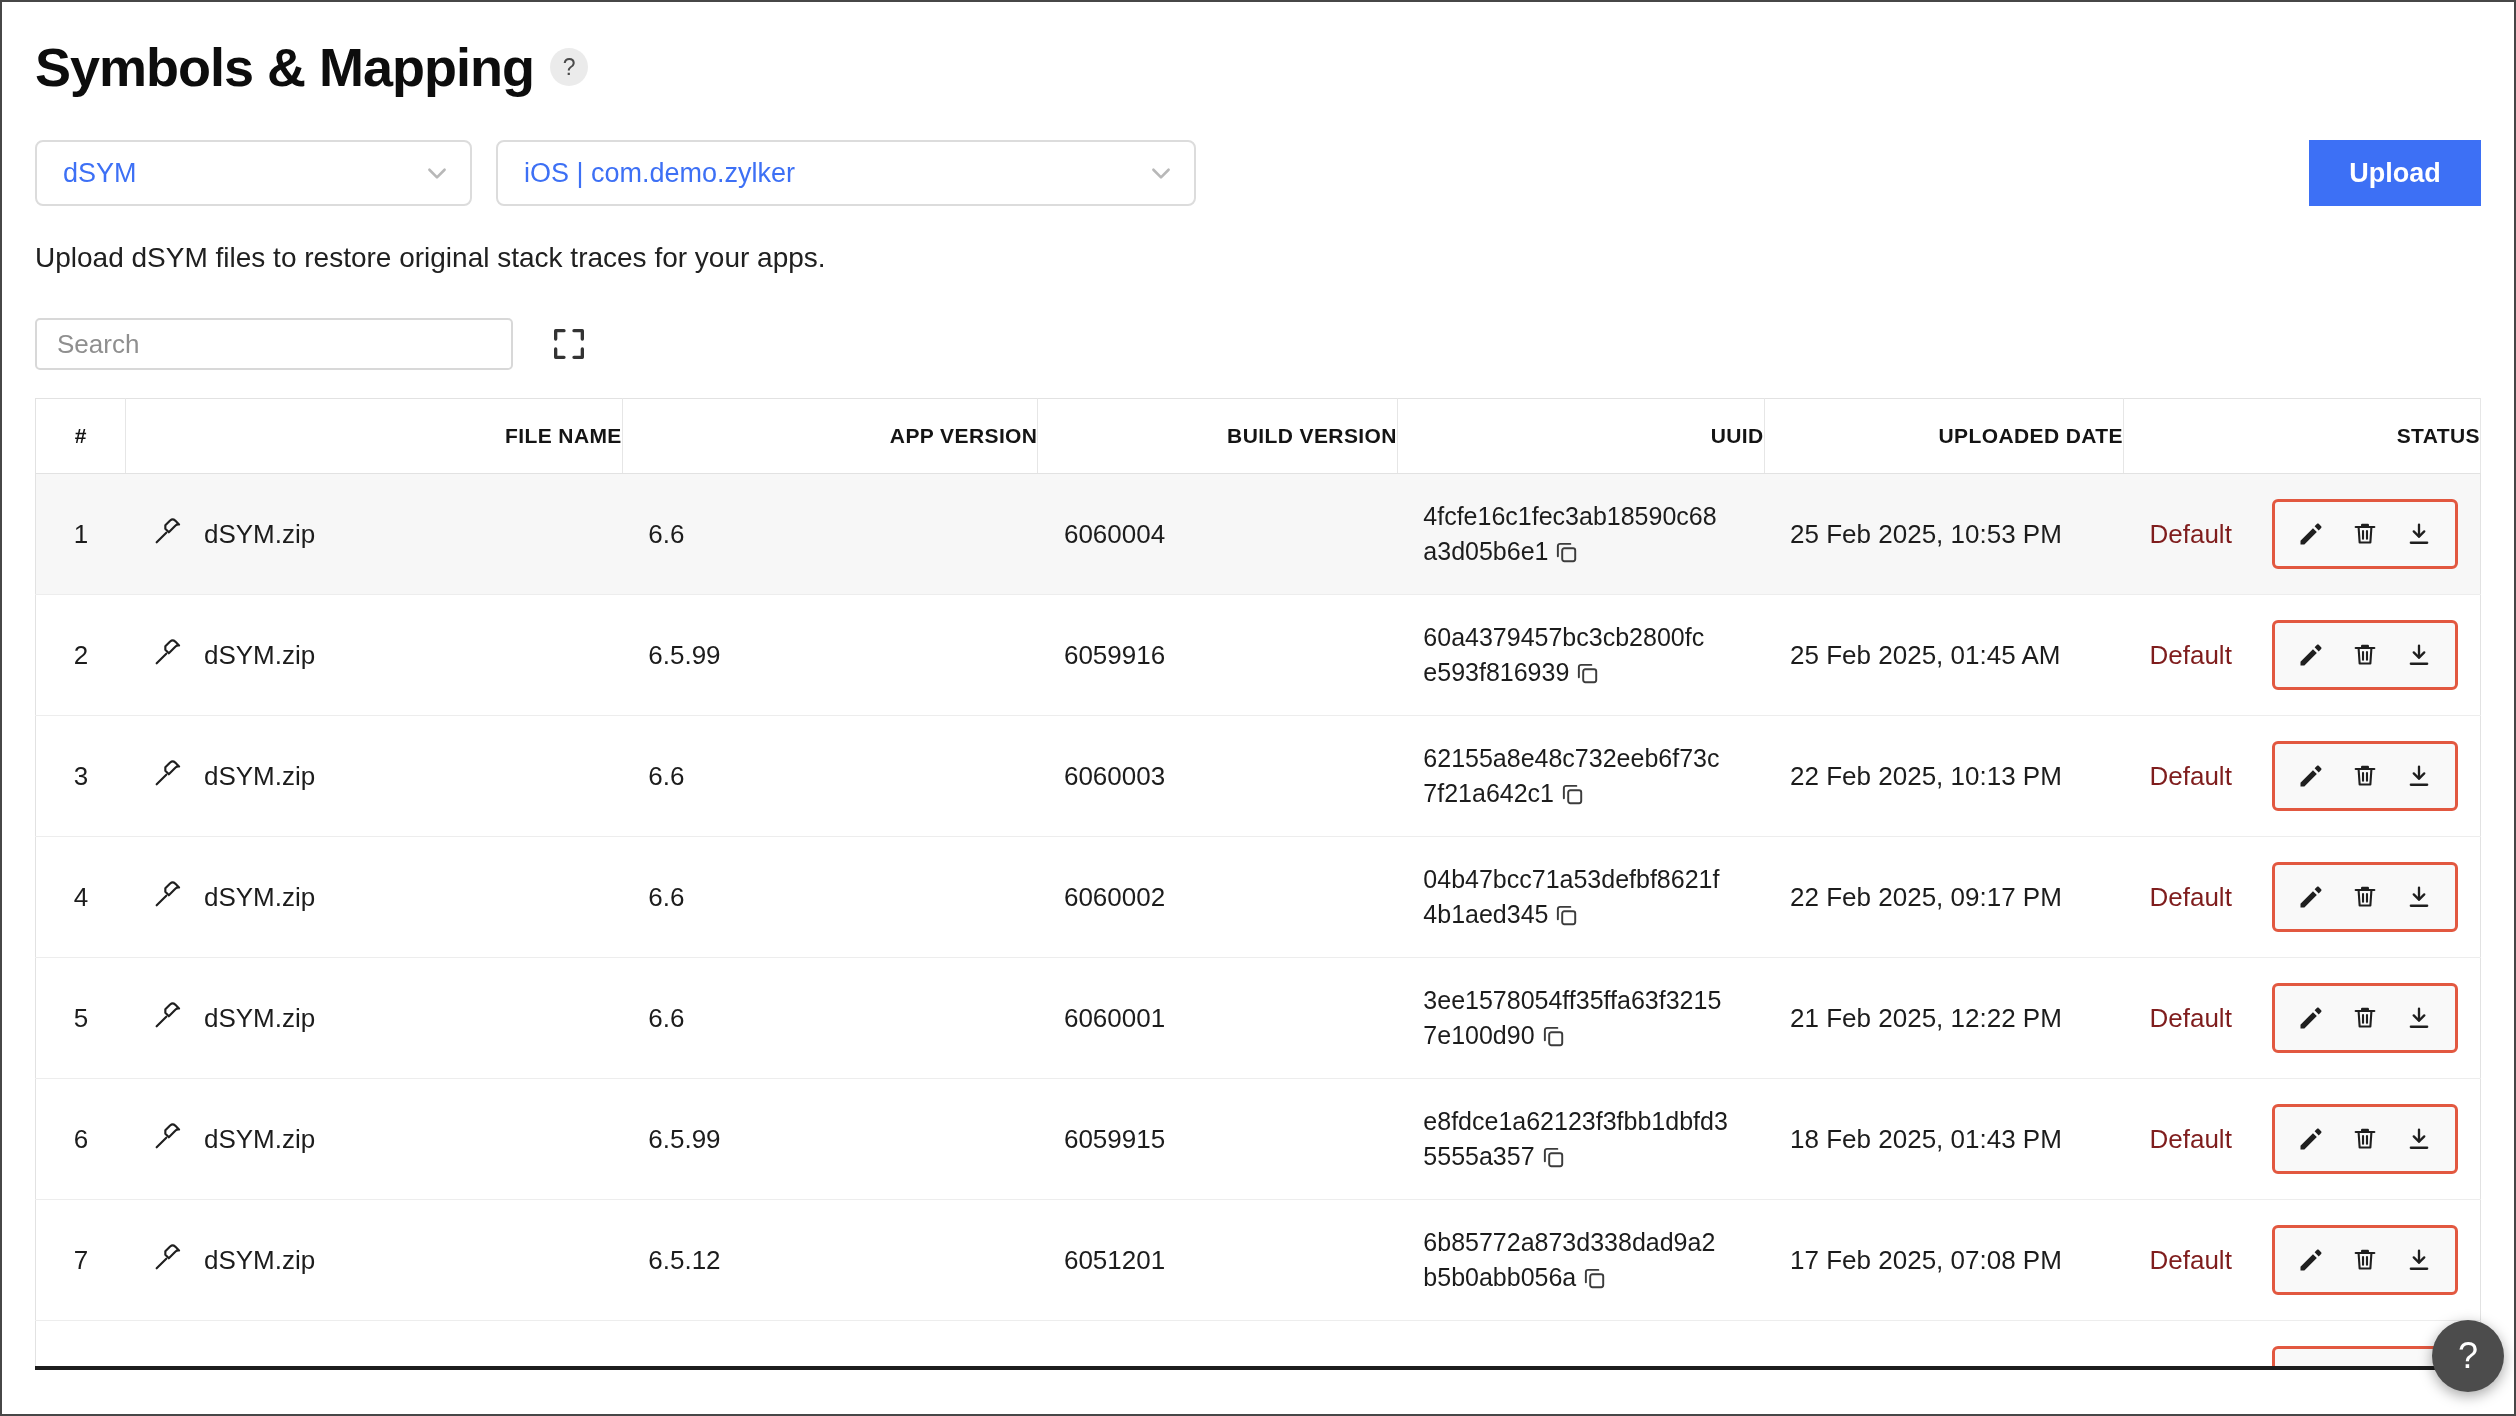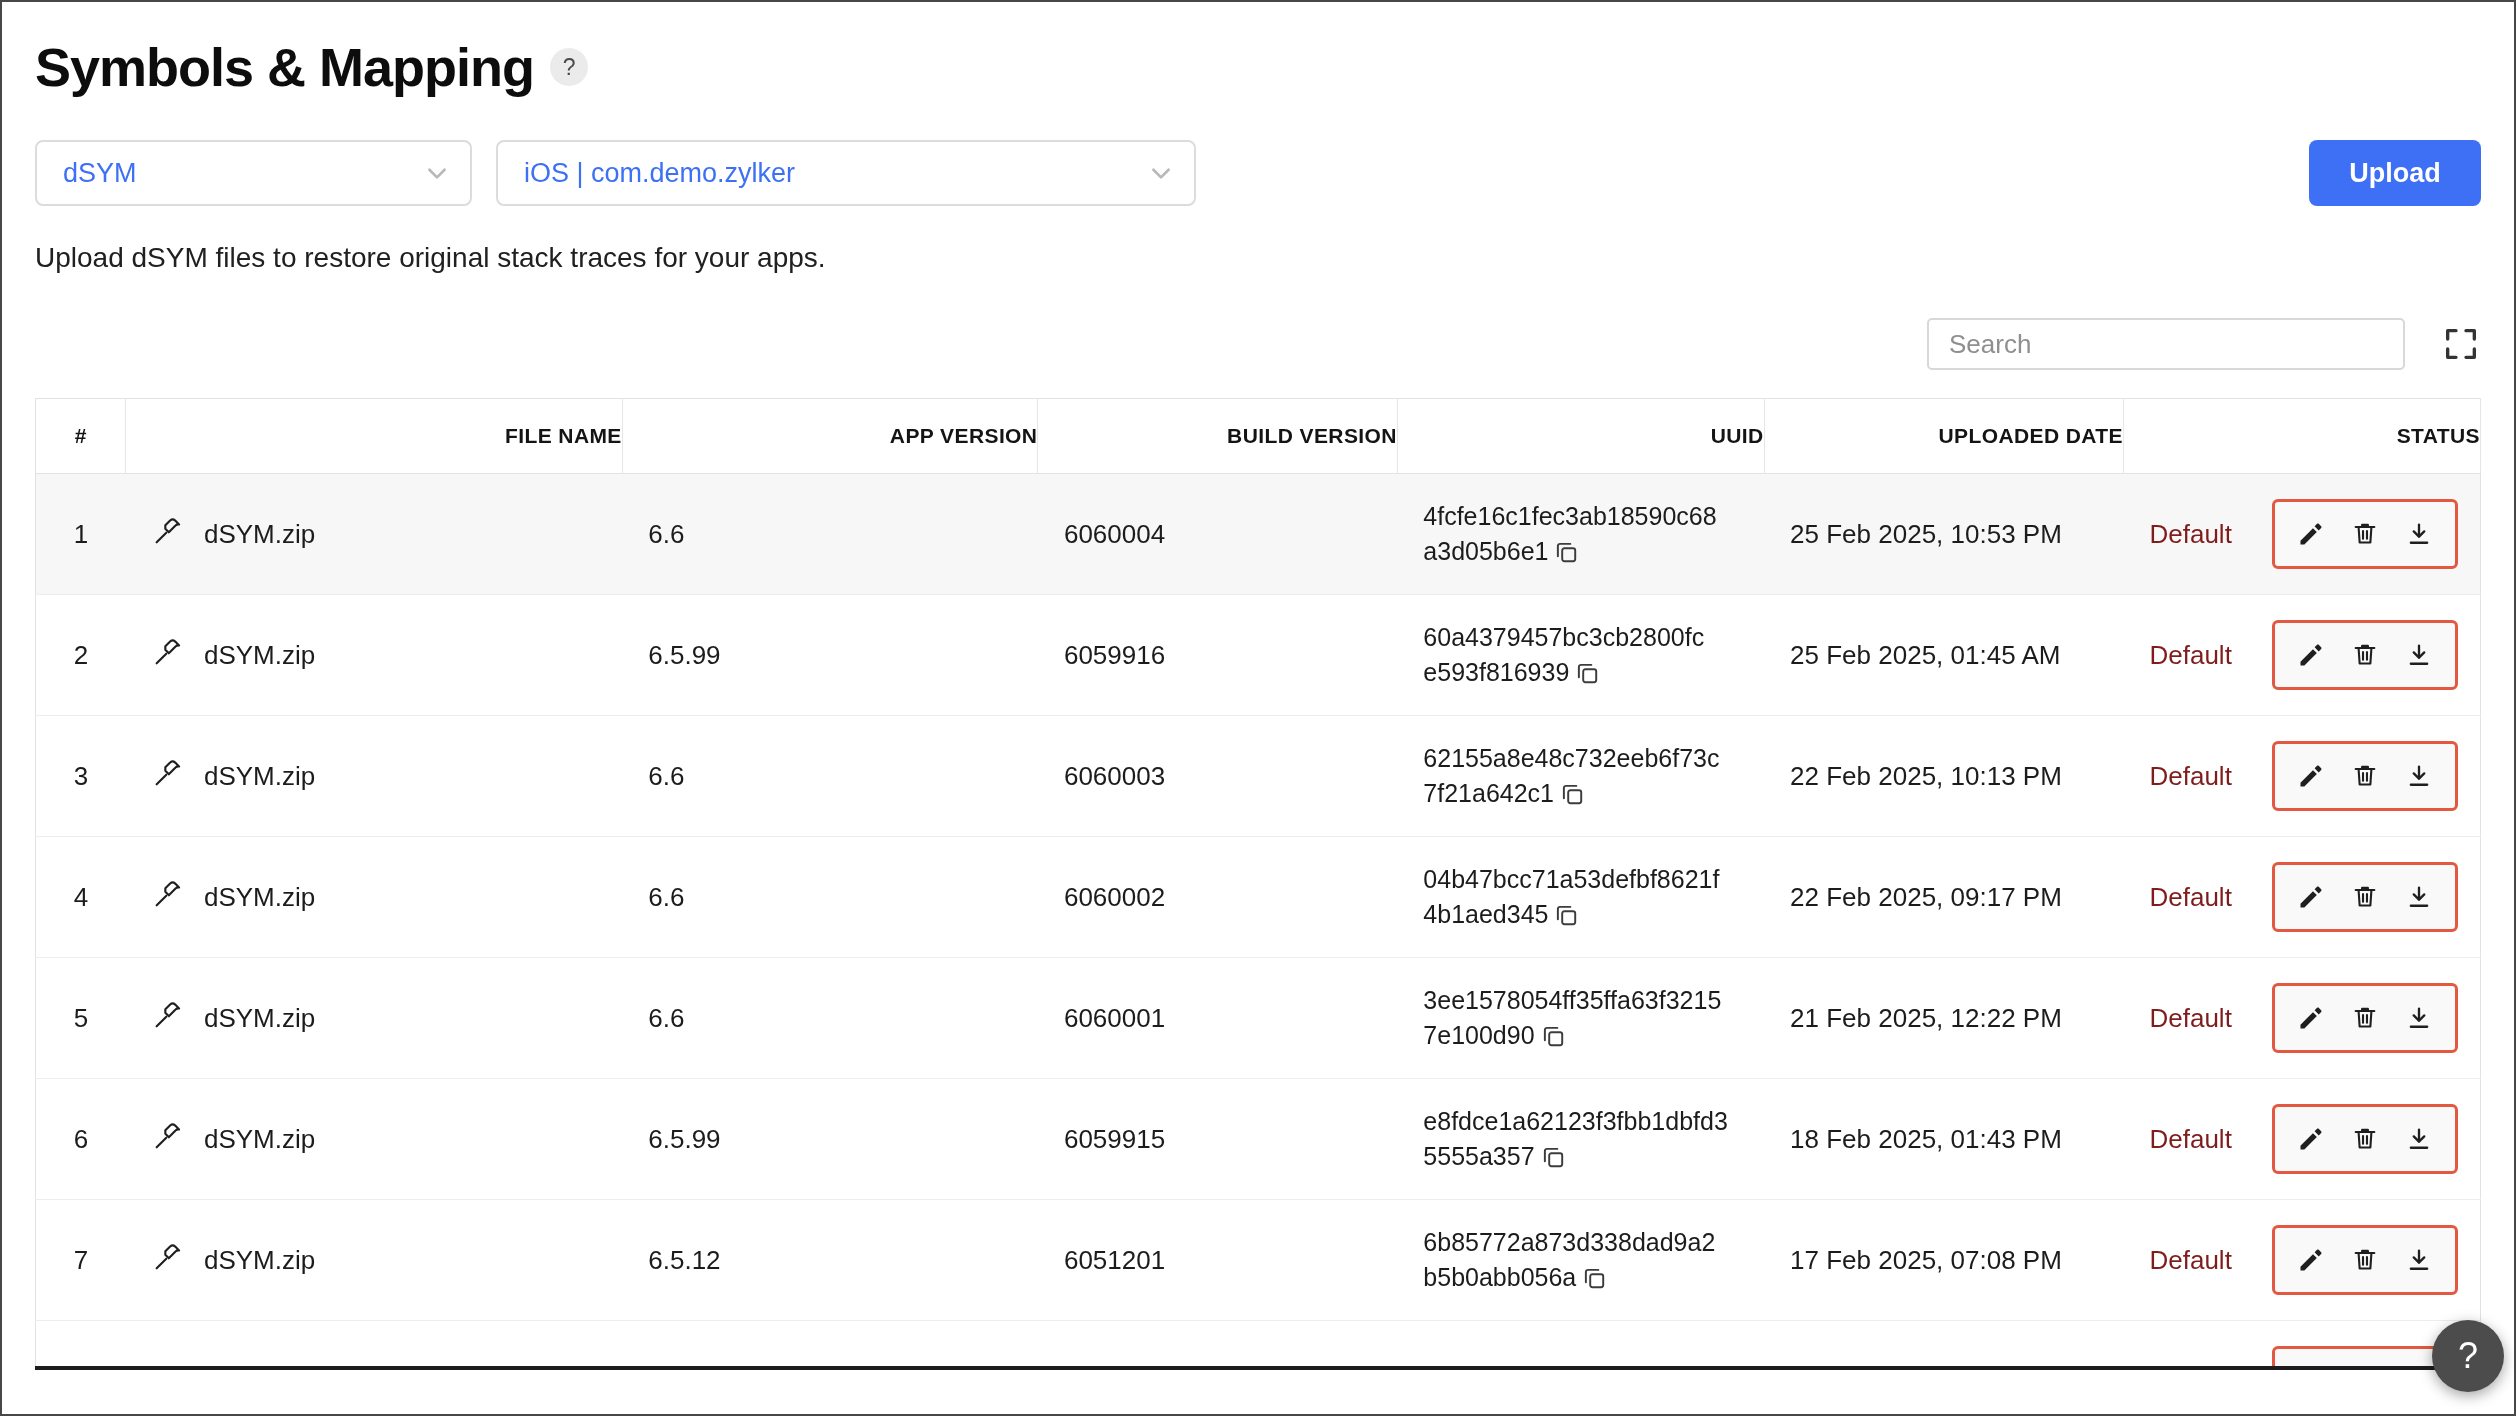--- a/index.html
+++ b/index.html
@@ -27,27 +27,27 @@
   .dropdown{
     height:66px;border:2px solid #dcdcdc;border-radius:8px;background:#fff;
     display:flex;align-items:center;justify-content:space-between;
     padding:0 20px 0 26px;box-sizing:border-box;cursor:pointer;
   }
   .dd-type{width:437px;}
   .dd-app{width:700px;text-align:center;}
   .dd-value{color:#3d70f5;font-size:27px;}
   .chev{display:flex;}
   .upload-btn{
-    margin-left:auto;width:172px;height:66px;background:#3d70f5;border:none;border-radius:8px;
+    margin-left:auto;width:172px;height:66px;background:#3d70f5;border:none;border-radius:0;
     color:#ffffff;font-size:27px;font-weight:700;font-family:inherit;cursor:pointer;
   }
   
   .subtitle{margin:36px 0 0 0;font-size:28px;color:#202020;}
   
-  .search-row{display:flex;align-items:center;justify-content:flex-end;margin-top:44px;gap:36px;}
+  .search-row{display:flex;align-items:center;margin-top:44px;gap:36px;}
   .search-input{
     width:478px;height:52px;box-sizing:border-box;border:2px solid #d8d8d8;border-radius:5px;
     padding:0 20px;font-size:26px;font-family:inherit;color:#333;outline:none;
   }
   .search-input::placeholder{color:#8f8f8f;}
   .icon-btn{background:none;border:none;padding:0;display:flex;cursor:pointer;}
   
   .table-clip{margin-top:28px;height:968px;overflow:hidden;border-bottom:4px solid #1d1d1d;}
   table{width:100%;border-collapse:collapse;table-layout:fixed;border:1px solid #e2e2e2;}
   thead th{

